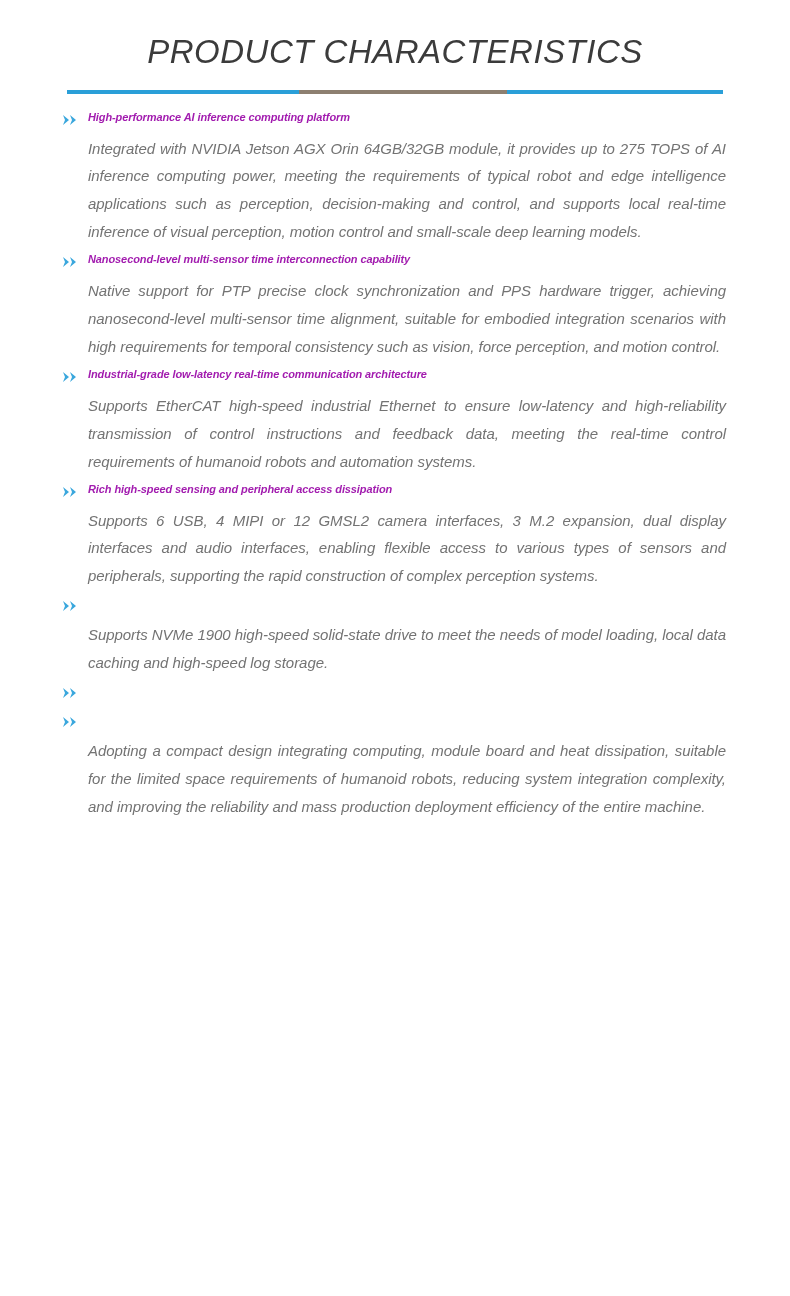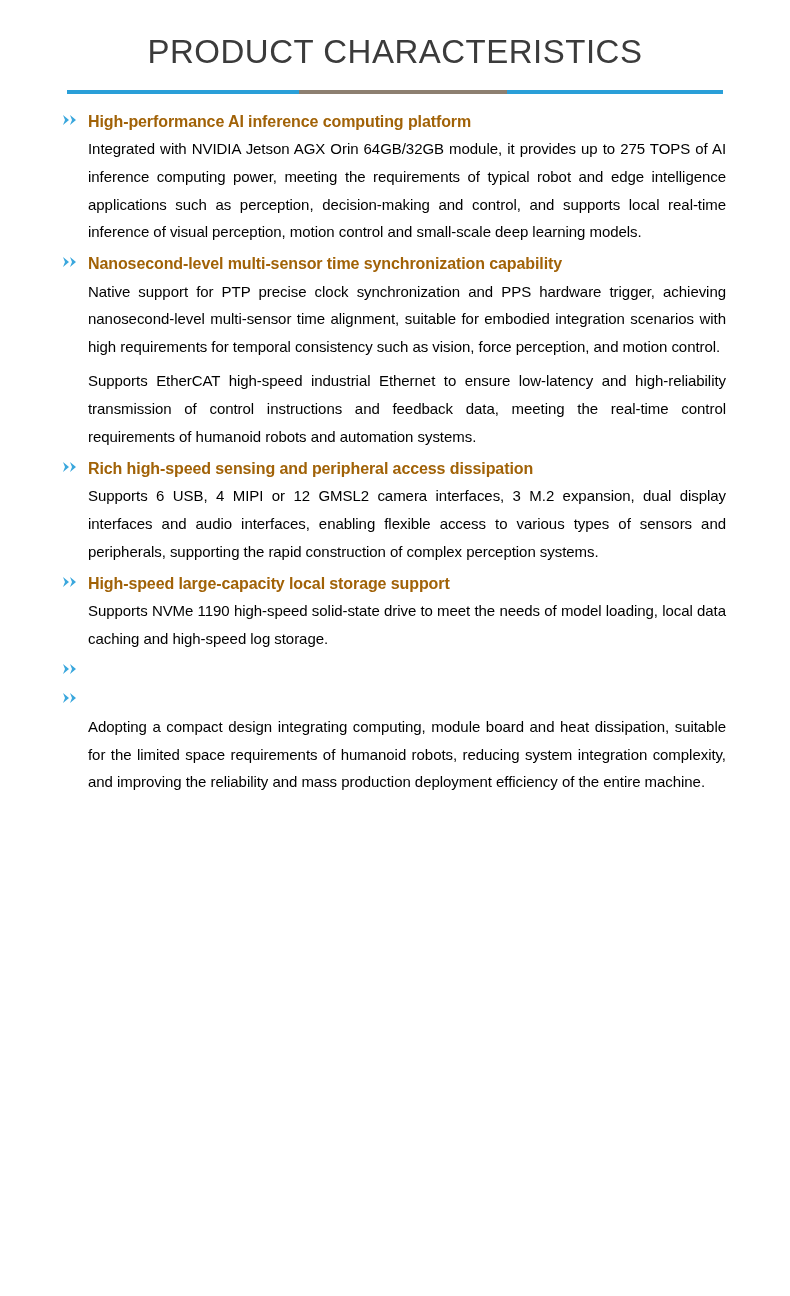--- a/index.html
+++ b/index.html
@@ -13,20 +13,21 @@
     font-family: "Liberation Sans", sans-serif;
     color: #333333;
     -webkit-font-smoothing: antialiased;
   }
   .page {
     width: 790px;
     min-height: 1296px;
     box-sizing: border-box;
     padding: 26px 62px 32px 62px;
     position: relative;
+    font-style: italic;
   }
   .page-title {
     text-align: center;
     font-size: 33px;
     font-weight: 400;
     letter-spacing: 0.5px;
     color: #3b3b3b;
     margin: 6px 0 18px 0;
     line-height: 1.2;
   }
@@ -59,31 +60,31 @@
     flex: 0 0 auto;
     width: 18px;
     height: 20px;
     margin-top: 3px;
     display: inline-block;
   }
   .bullet-icon svg {
     display: block;
   }
   .item-title {
-    font-size: 16px;
+    font-size: 11px;
     font-weight: bold;
-    color: #a16207;
+    color: #a21caf;
     line-height: 1.45;
     letter-spacing: -0.1px;
   }
   .item-body {
     margin-left: 26px;
     font-size: 15px;
     line-height: 1.86;
-    color: #000000;
+    color: #737373;
     text-align: justify;
     text-justify: inter-word;
     letter-spacing: -0.05px;
     padding-right: 2px;
   }
 </style>
 </head>
 <body>
 
 <div class="page">
@@ -112,26 +113,35 @@
     </div>
 
     <div class="item">
       <div class="item-head">
         <span class="bullet-icon">
           <svg width="18" height="14" viewBox="0 0 18 14" xmlns="http://www.w3.org/2000/svg">
             <path d="M1 2 L7 7 L1 12 L3 7 Z" fill="#3aa7dd"></path>
             <path d="M8 2 L14 7 L8 12 L10 7 Z" fill="#3aa7dd"></path>
           </svg>
         </span>
-        <span class="item-title">Nanosecond-level multi-sensor time synchronization capability</span>
+        <span class="item-title">Nanosecond-level multi-sensor time interconnection capability</span>
       </div>
       <div class="item-body">Native support for PTP precise clock synchronization and PPS hardware trigger, achieving nanosecond-level multi-sensor time alignment, suitable for embodied integration scenarios with high requirements for temporal consistency such as vision, force perception, and motion control.</div>
     </div>
 
     <div class="item">
+      <div class="item-head">
+        <span class="bullet-icon">
+          <svg width="18" height="14" viewBox="0 0 18 14" xmlns="http://www.w3.org/2000/svg">
+            <path d="M1 2 L7 7 L1 12 L3 7 Z" fill="#3aa7dd"></path>
+            <path d="M8 2 L14 7 L8 12 L10 7 Z" fill="#3aa7dd"></path>
+          </svg>
+        </span>
+        <span class="item-title">Industrial-grade low-latency real-time communication architecture</span>
+      </div>
       <div class="item-body">Supports EtherCAT high-speed industrial Ethernet to ensure low-latency and high-reliability transmission of control instructions and feedback data, meeting the real-time control requirements of humanoid robots and automation systems.</div>
     </div>
 
     <div class="item">
       <div class="item-head">
         <span class="bullet-icon">
           <svg width="18" height="14" viewBox="0 0 18 14" xmlns="http://www.w3.org/2000/svg">
             <path d="M1 2 L7 7 L1 12 L3 7 Z" fill="#3aa7dd"></path>
             <path d="M8 2 L14 7 L8 12 L10 7 Z" fill="#3aa7dd"></path>
           </svg>
@@ -142,23 +152,22 @@
     </div>
 
     <div class="item">
       <div class="item-head">
         <span class="bullet-icon">
           <svg width="18" height="14" viewBox="0 0 18 14" xmlns="http://www.w3.org/2000/svg">
             <path d="M1 2 L7 7 L1 12 L3 7 Z" fill="#3aa7dd"></path>
             <path d="M8 2 L14 7 L8 12 L10 7 Z" fill="#3aa7dd"></path>
           </svg>
         </span>
-        <span class="item-title">High-speed large-capacity local storage support</span>
       </div>
-      <div class="item-body">Supports NVMe 1190 high-speed solid-state drive to meet the needs of model loading, local data caching and high-speed log storage.</div>
+      <div class="item-body">Supports NVMe 1900 high-speed solid-state drive to meet the needs of model loading, local data caching and high-speed log storage.</div>
     </div>
 
     <div class="item">
       <div class="item-head">
         <span class="bullet-icon">
           <svg width="18" height="14" viewBox="0 0 18 14" xmlns="http://www.w3.org/2000/svg">
             <path d="M1 2 L7 7 L1 12 L3 7 Z" fill="#3aa7dd"></path>
             <path d="M8 2 L14 7 L8 12 L10 7 Z" fill="#3aa7dd"></path>
           </svg>
         </span>

